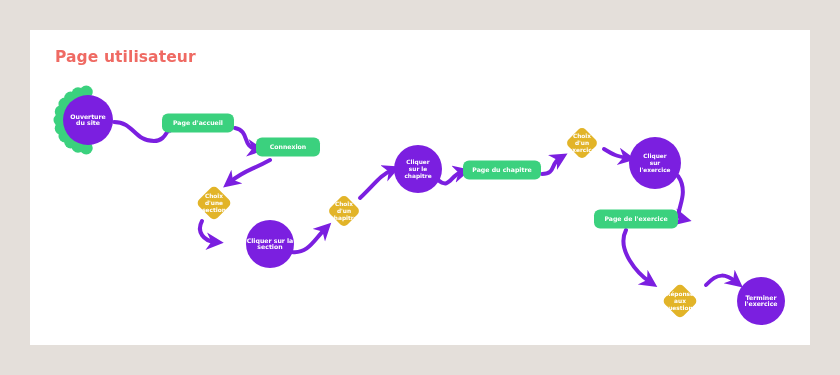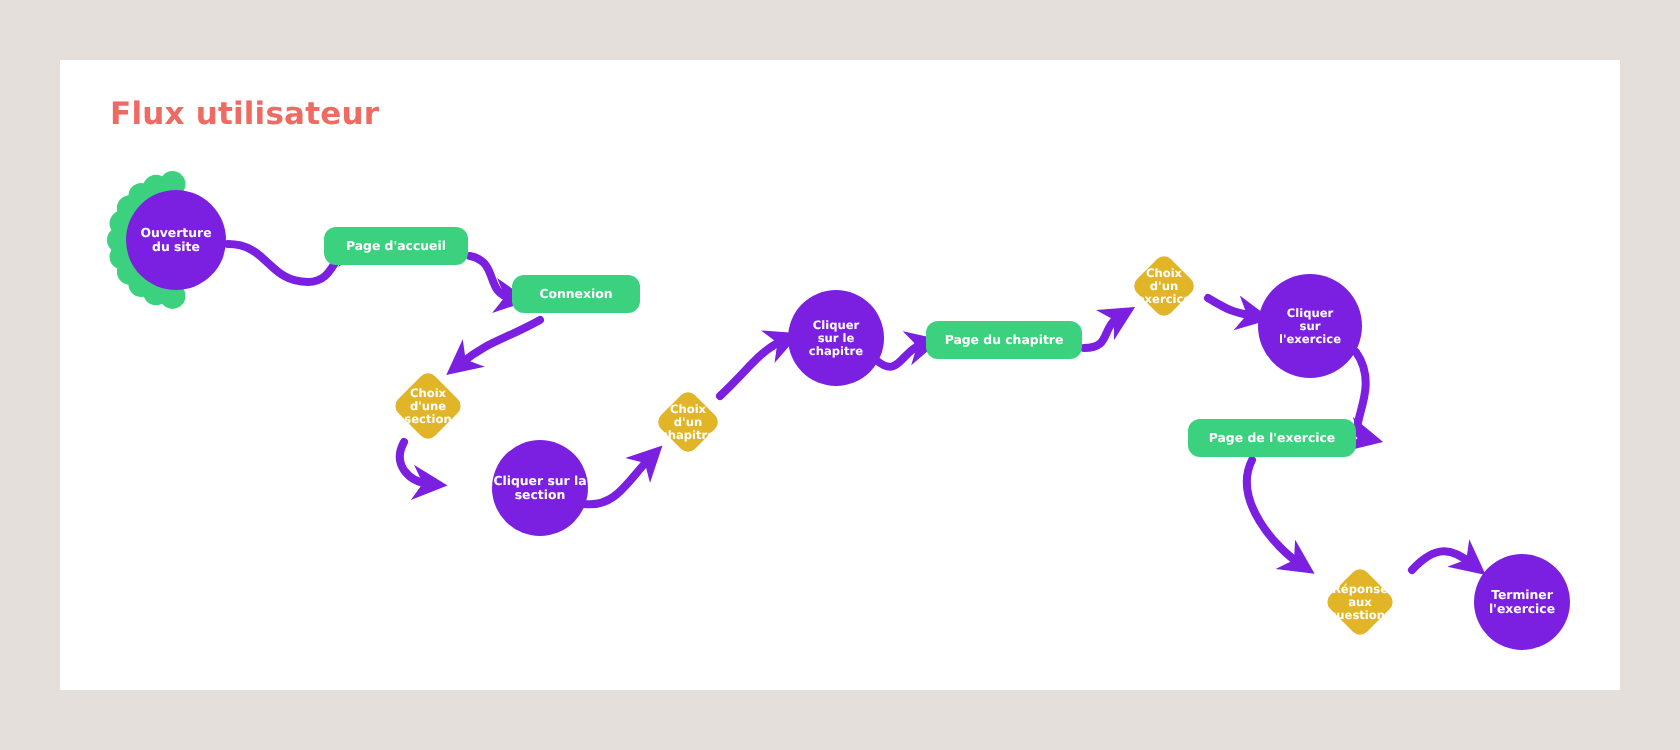--- a/index.html
+++ b/index.html
@@ -57,21 +57,21 @@
     font-size: 5.8px;
   }
 </style>
 </head>
 <body>
 
 <div id="canvas">
 
   <div class="card">
 
-    <div class="title">Flux utilisateur</div>
+    <div class="title">Page utilisateur</div>
 
     <svg class="flow-svg" viewBox="0 0 780 315">
       <g id="edges-layer">
           <defs>
             <marker id="arrowhead" markerWidth="5" markerHeight="5" refX="2.2" refY="2.2" orient="auto" markerUnits="strokeWidth">
               <path d="M 0 0 L 4.4 2.2 L 0 4.4 L 1.3 2.2 Z" fill="#7b1fe0"></path>
             </marker>
           </defs>
           <path d="M 84 92 C 104 92 104 111 124 111 C 138 111 136 95 147 94" fill="none" stroke="#7b1fe0" stroke-width="4" stroke-linecap="round" marker-end="url(#arrowhead)"></path>
           <path d="M 205 98 C 220 101 212 117 226 119" fill="none" stroke="#7b1fe0" stroke-width="4" stroke-linecap="round" marker-end="url(#arrowhead)"></path>

